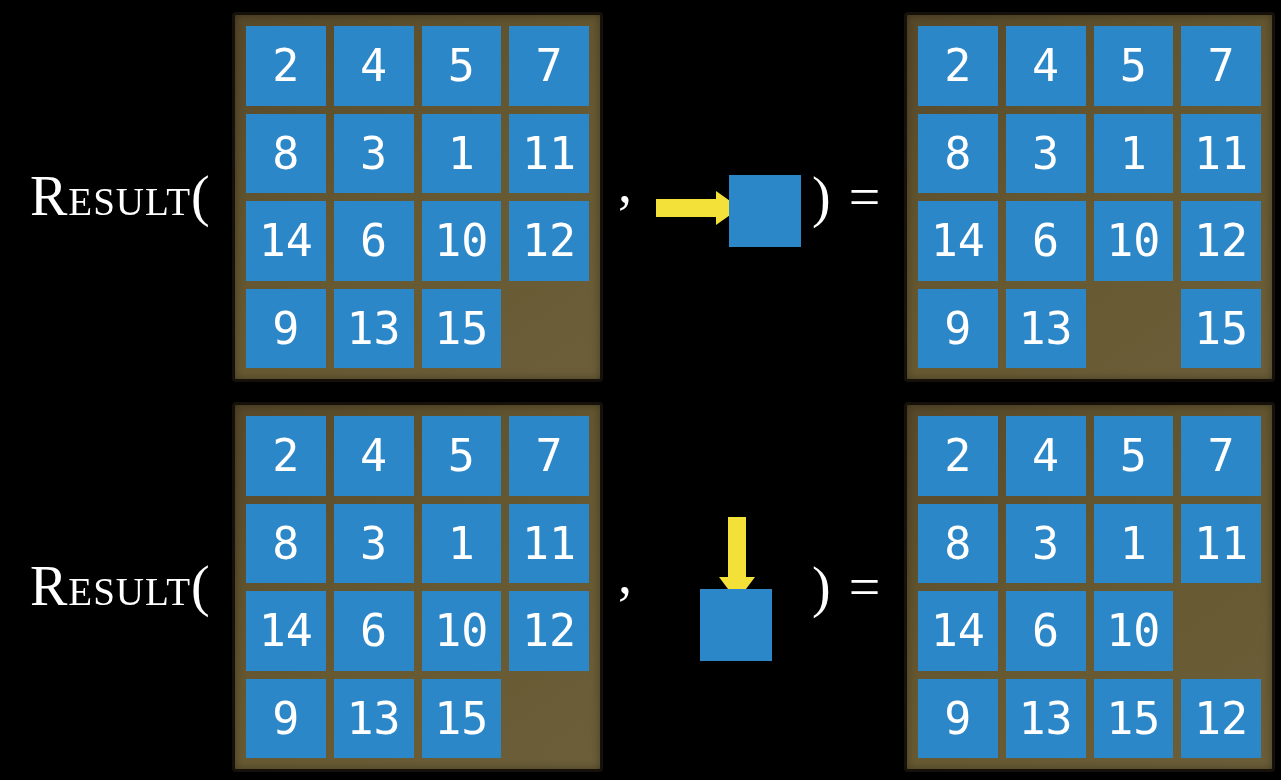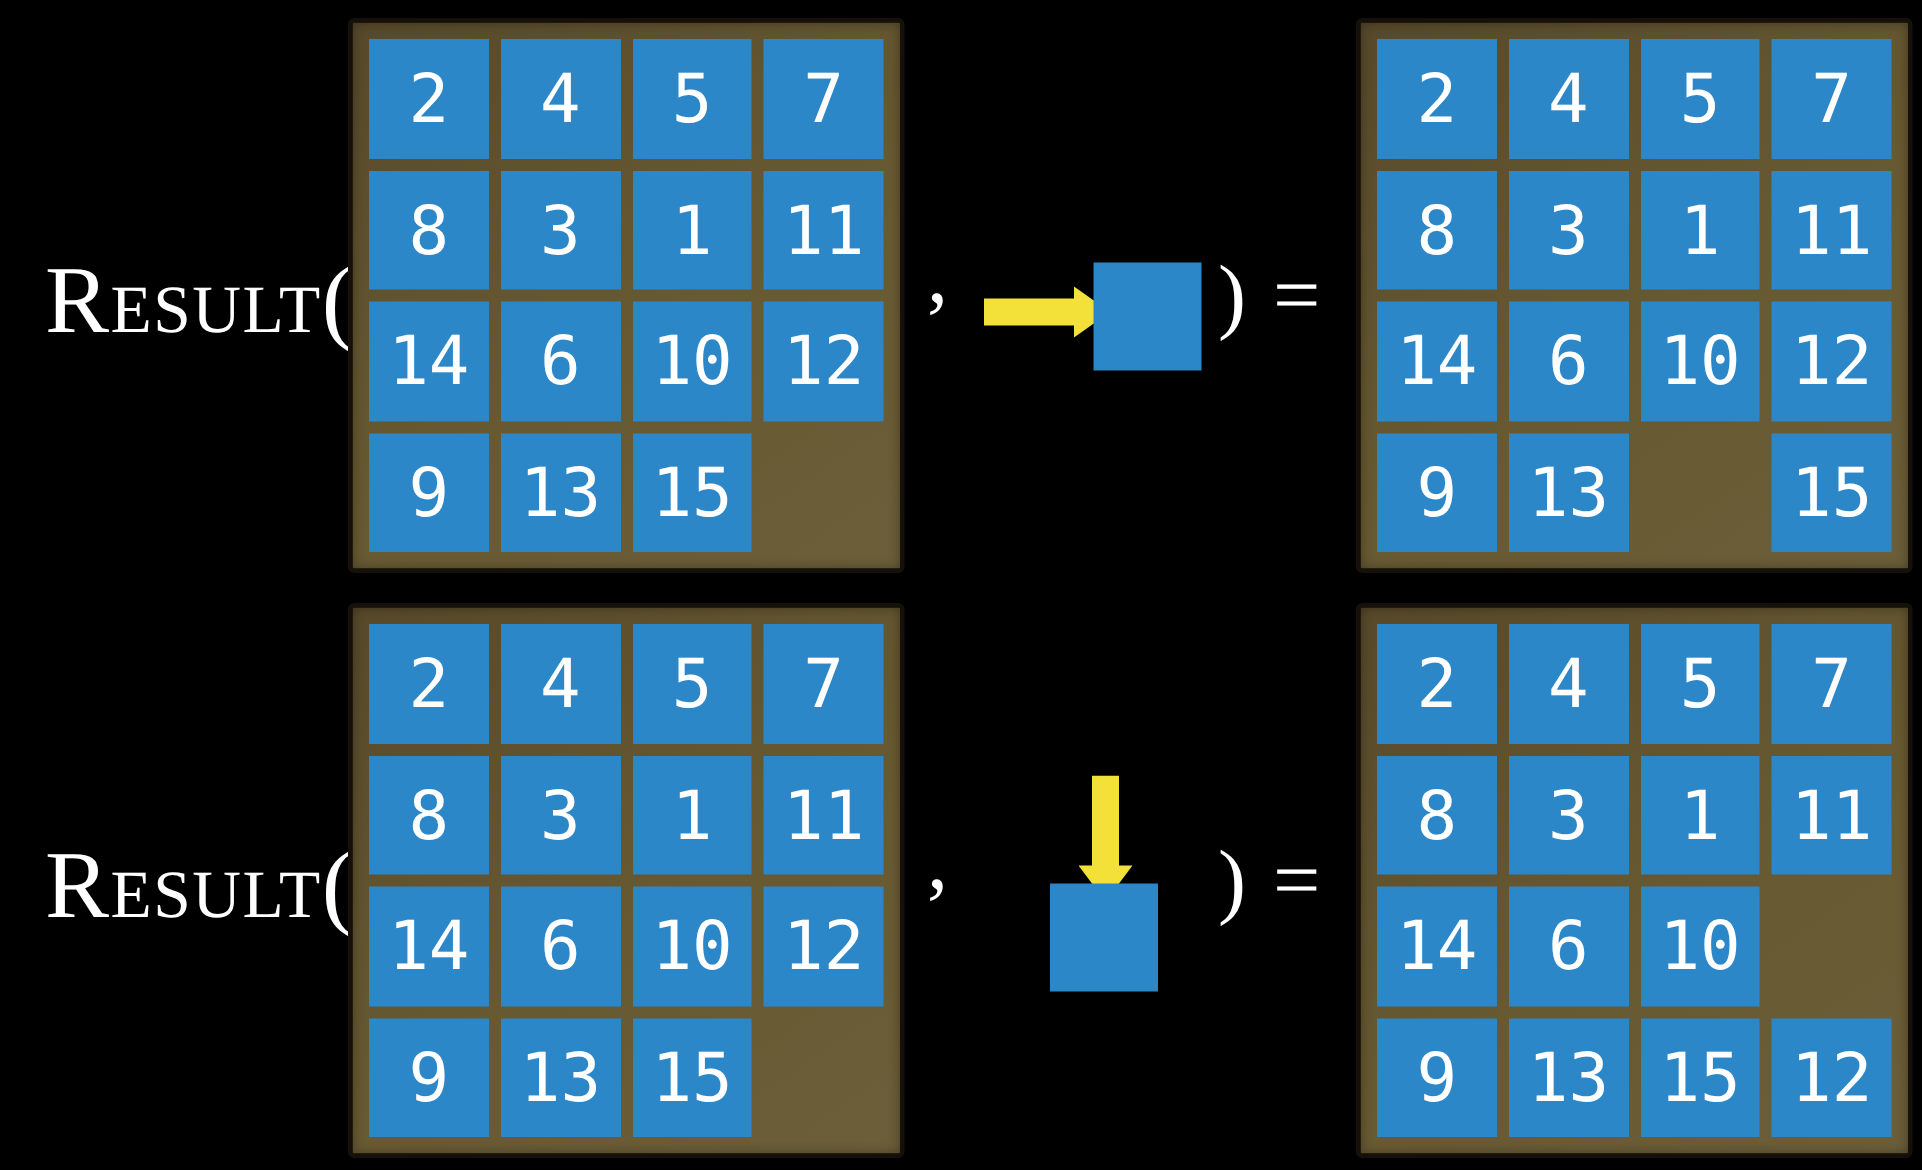--- a/index.html
+++ b/index.html
@@ -1,21 +1,21 @@
 <!DOCTYPE html>
 <html style="--bg: #000000; --tile: #2b87c8; --tile-text: #ffffff; --frame: #675a32; --frame-border: #15100a; --arrow: #f3e13a; --text: #ffffff;"><head>
 <meta charset="utf-8">
 <style>
   html,body{margin:0;padding:0;background:#000;}
   .stage{
     position:relative;width:1281px;height:780px;background:var(--bg,#000);
     overflow:hidden;font-family:"Liberation Serif",serif;
   }
   .fn-label{
-    position:absolute;color:var(--text,#fff);font-size:64px;line-height:1;
+    position:absolute;color:var(--text,#fff);font-size:56px;line-height:1;
     font-variant:small-caps;letter-spacing:1px;white-space:nowrap;
   }
   .comma{
     position:absolute;color:var(--text,#fff);font-size:56px;line-height:1;
   }
   .closing{
     position:absolute;color:var(--text,#fff);font-size:56px;line-height:1;
     white-space:nowrap;letter-spacing:2px;
   }
   .board{

